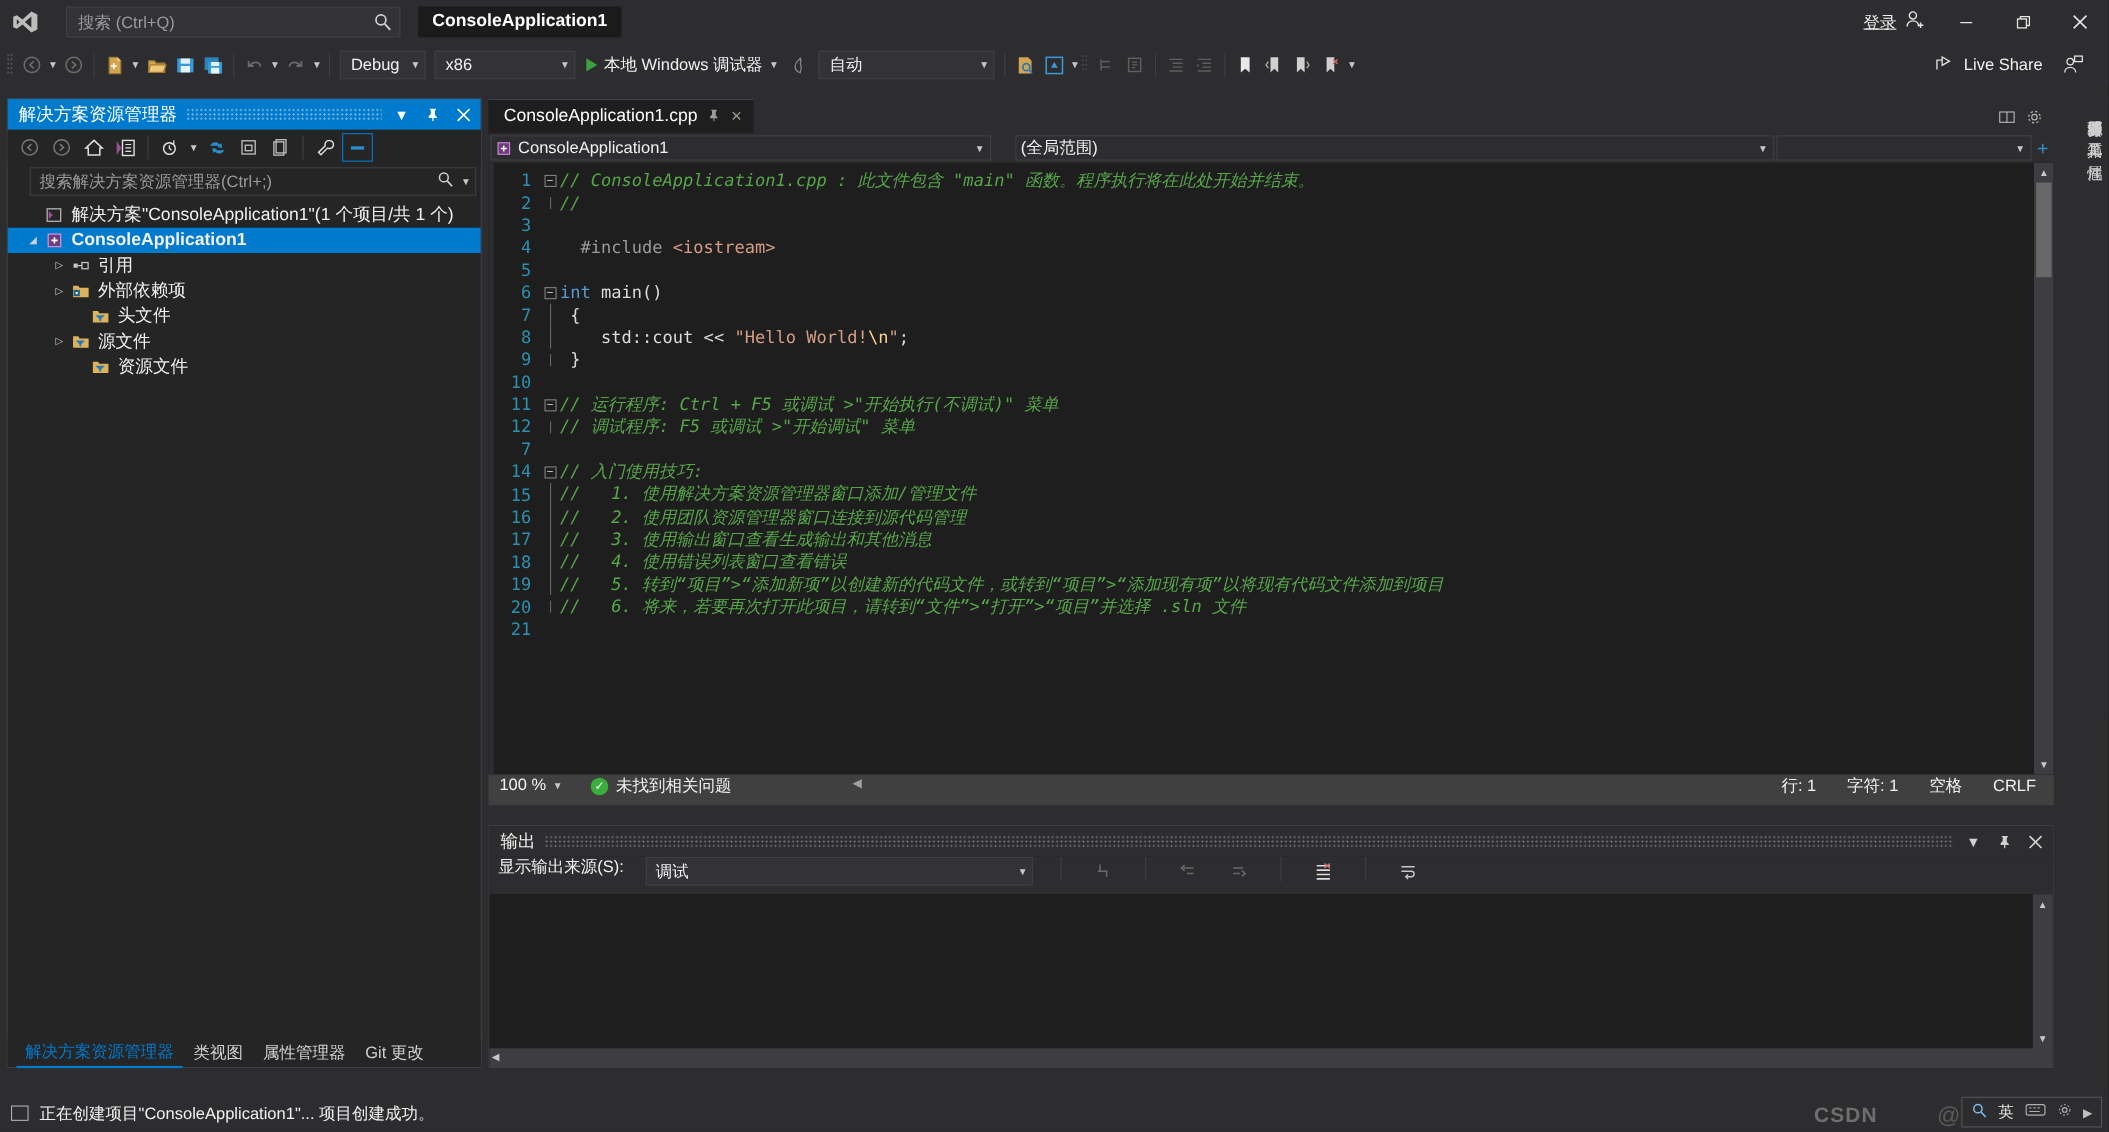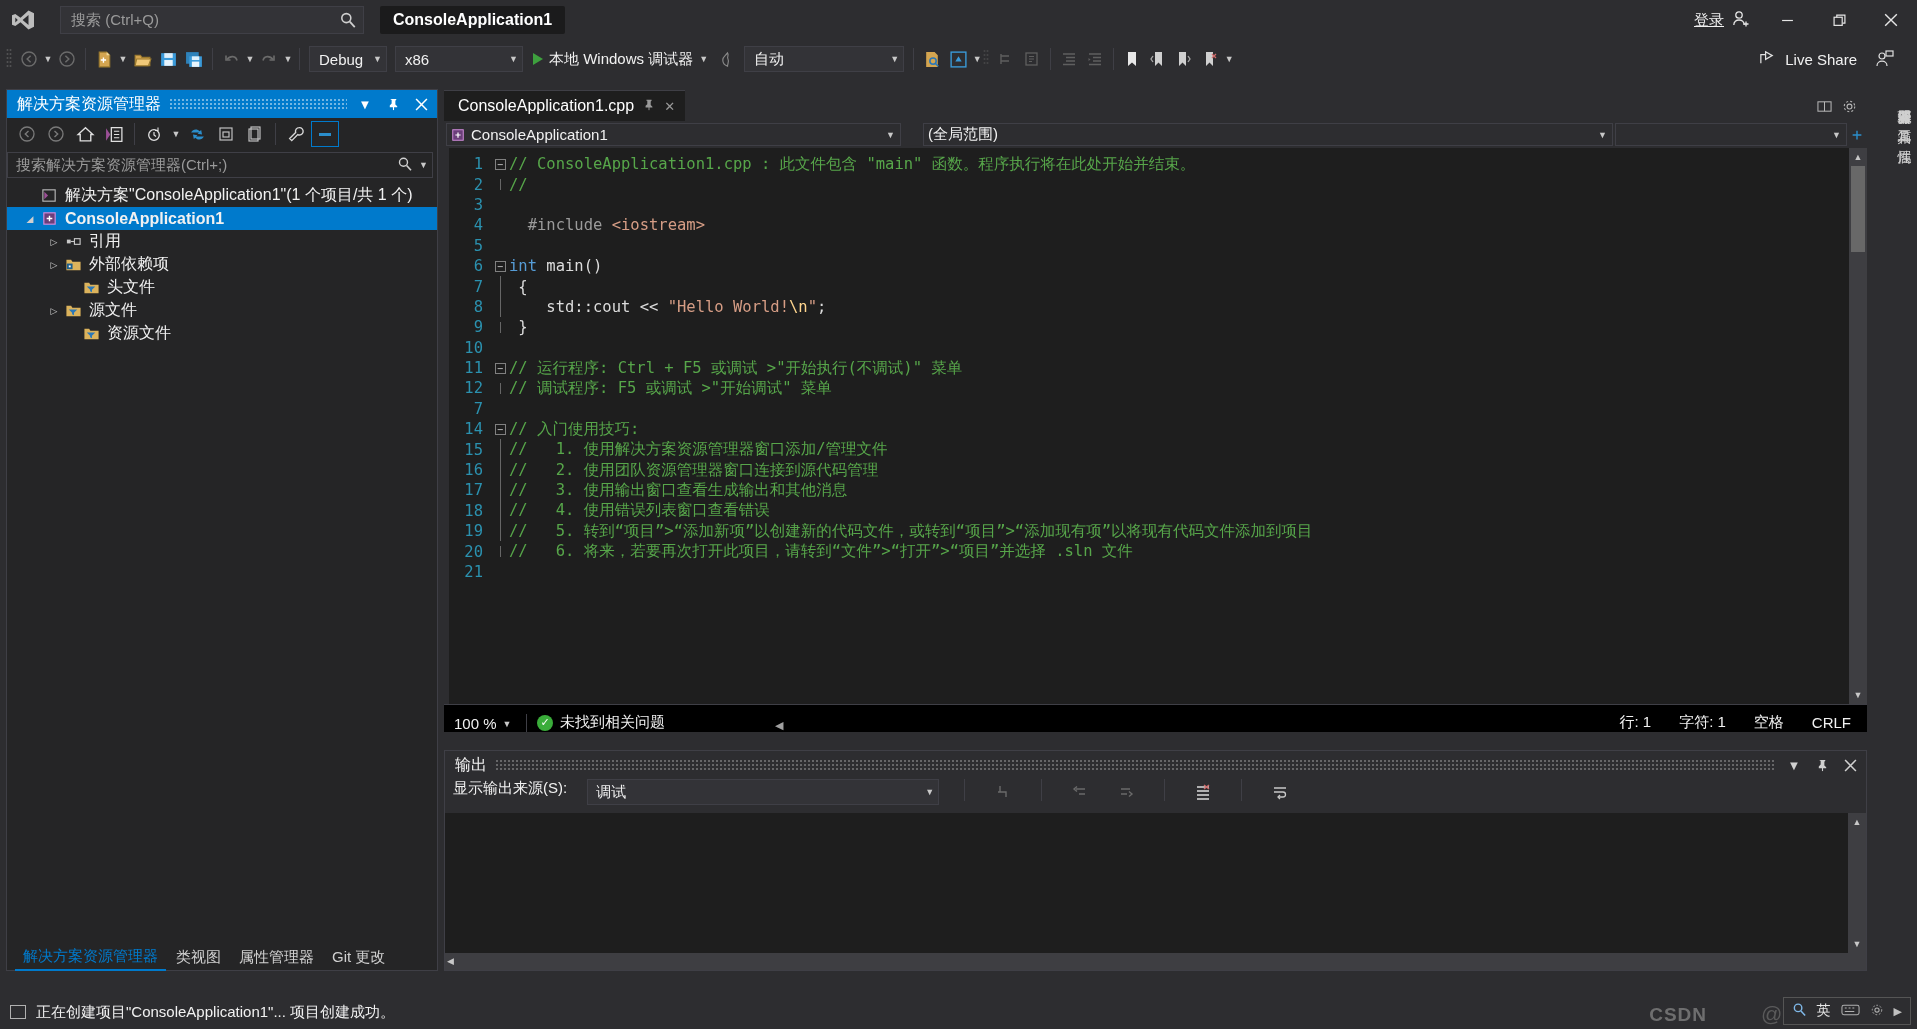--- a/index.html
+++ b/index.html
@@ -71,21 +71,21 @@
     height:28px; background:#007acc; display:flex; align-items:center;
     padding:0 6px 0 10px; color:#fff; font-size:16px; gap:8px;
   }
   .se-title .t { white-space:nowrap; }
   .se-title .dots { flex:1; height:12px; opacity:.45; background-image:radial-gradient(#fff 0.8px, transparent 0.9px); background-size:4px 4px; }
   .se-title .ic { width:20px; height:22px; display:flex; align-items:center; justify-content:center; font-size:13px; }
   .se-tools { height:32px; display:flex; align-items:center; padding-left:6px; gap:1px; background:#252526; }
   .se-tools .tb { width:28px; height:26px; display:flex; align-items:center; justify-content:center; }
   .se-tools .tb.active { background:#252526; border:1px solid #007acc; }
   .se-search {
-    margin:2px 4px 0 0; height:26px; background:#252526; border:1px solid #3f3f46;
+    margin:2px 4px 0 20px; height:26px; background:#252526; border:1px solid #3f3f46;
     display:flex; align-items:center; padding:0 4px 0 8px; color:#9a9a9a; font-size:15px;
   }
   .se-search .ph { flex:1; }
   .tree { margin-top:6px; font-size:16px; color:#f1f1f1; }
   .trow { height:23px; display:flex; align-items:center; white-space:nowrap; }
   .trow.selected { background:#007acc; font-weight:bold; }
   .exp { width:18px; display:flex; align-items:center; justify-content:center; font-size:9px; color:#d0d0d0; }
   .tico { width:20px; height:18px; margin-right:6px; display:flex; align-items:center; justify-content:center; }
 
   .se-tabs { position:absolute; left:0; bottom:0; width:100%; height:26px; display:flex; align-items:center; background:#252526; padding-left:8px; gap:2px;}
@@ -115,34 +115,34 @@
 
   .code-wrap { position:relative; height:556px; background:#1e1e1e; display:flex; overflow:hidden; }
   .gutter-sel { width:5px; background:#2d2d30; }
   .code-scroll { flex:1; position:relative; }
   .codeline { height:20.4px; display:flex; align-items:center; font-family:"DejaVu Sans Mono","Liberation Mono",monospace; font-size:15.5px; white-space:pre; }
   .ln { width:42px; text-align:right; color:#2b91af; padding-right:8px; flex:none; }
   .fold { width:18px; flex:none; display:flex; align-items:center; justify-content:center; }
   .foldbox { width:11px; height:11px; border:1px solid #808080; color:#c8c8c8; font-size:10px; line-height:9px; text-align:center; }
   .foldline { width:1px; height:20.4px; background:#666; }
   .ctext { flex:1; }
-  .cmt { color:#57a64a; }
+  .cmt { color:#57a64a;font-style:italic; }
   .kw  { color:#569cd6; }
   .str { color:#d69d85; }
   .pre { color:#9b9b9b; }
   .inc { color:#d69d85; }
   .plain { color:#dcdcdc; }
   .esc { color:#ffd68f; }
   .guide { color:#404040; }
 
   .vscroll { position:absolute; right:0; top:0; width:18px; height:100%; background:#3e3e42; }
   .vscroll .thumb { position:absolute; left:2px; top:18px; width:14px; height:86px; background:#686868; }
   .vscroll .arrow { position:absolute; left:0; width:18px; height:18px; display:flex; align-items:center; justify-content:center; font-size:9px; color:#c8c8c8; }
 
-  .ed-status { height:28px; background:#000000; display:flex; align-items:flex-end; font-size:15px; color:#f1f1f1; border-top:1px solid #3f3f46;}
+  .ed-status { height:28px; background:#404040; display:flex; align-items:flex-start; font-size:15px; color:#f1f1f1; border-top:1px solid #3f3f46;}
   .zoomsel { width:72px; display:flex; align-items:center; gap:6px; padding-left:10px; }
   .zoomsel .dd { font-size:9px; color:#c8c8c8; }
   .ed-status .sep { width:1px; height:18px; background:#3f3f46; margin:0 10px; }
   .okcircle { width:16px; height:16px; border-radius:50%; background:#3aad3a; color:#fff; font-size:11px; display:flex; align-items:center; justify-content:center; margin-right:7px;}
   .ed-status .right { margin-left:auto; display:flex; align-items:center; gap:28px; padding-right:16px; }
 
   
   .output { position:absolute; left:444px; top:750px; width:1423px; height:221px; background:#1e1e1e; border:1px solid #3f3f46; }
   .out-title { height:28px; background:#2d2d30; display:flex; align-items:center; padding:0 6px 0 10px; font-size:16px; color:#f1f1f1; gap:8px;}
   .out-title .dots { flex:1; height:12px; opacity:.35; background-image:radial-gradient(#cfcfcf 0.8px, transparent 0.9px); background-size:4px 4px; }

